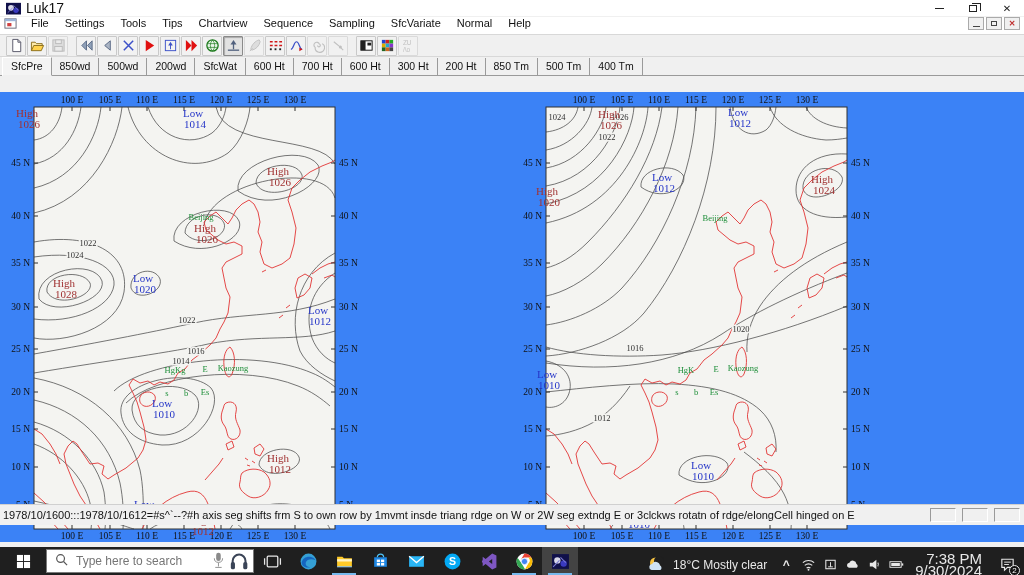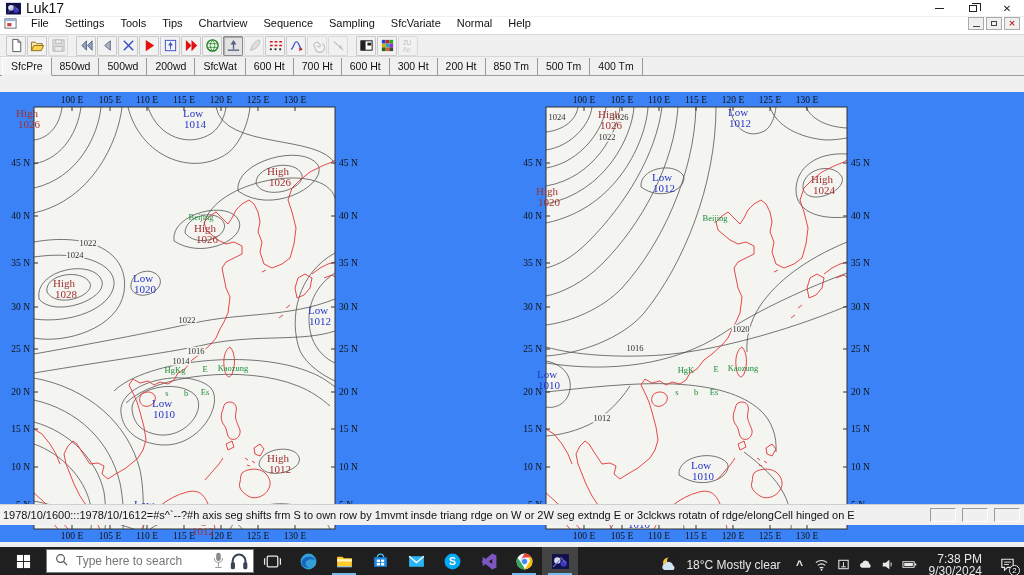--- a/index.html
+++ b/index.html
@@ -74,21 +74,21 @@
   .searchbox{width:208px;height:24px;background:#fff;border:1px solid #7a7a7a;display:flex;align-items:center;color:#333;}
   .searchbox .sicon{margin:0 6px 0 8px;}
   .searchbox input{border:none;outline:none;font-size:12px;width:110px;font-family:"Liberation Sans",sans-serif;background:transparent;color:#222;}
   .searchbox .deco{margin-left:auto;margin-right:2px;height:22px;}
   .tright{margin-left:auto;display:flex;align-items:center;height:100%;margin-top:7px;}
   .weather{display:flex;align-items:center;font-size:12px;padding:0 8px;white-space:nowrap;}
   .weather svg{width:20px;height:20px;margin-right:6px;}
   .trayicon{width:22px;height:28px;display:flex;align-items:center;justify-content:center;}
   .trayicon svg{width:15px;height:15px;}
   .chev{font-size:12px;font-weight:bold;color:#e8e8e8;}
-  .clock{font-size:12px;line-height:12px;text-align:right;padding:0 8px;white-space:nowrap;}
+  .clock{font-size:15px;line-height:12px;text-align:right;padding:0 8px;white-space:nowrap;}
   .notif{width:34px;height:28px;display:flex;align-items:center;justify-content:center;position:relative;}
   .notif svg{width:17px;height:17px;}
   .notif .badge{position:absolute;right:4px;bottom:3px;background:#111;border:1px solid #e8e8e8;color:#fff;
                 border-radius:50%;width:11px;height:11px;font-size:8px;display:flex;align-items:center;justify-content:center;}
 </style>
 </head>
 <body>
 
 <div id="screen">
 

